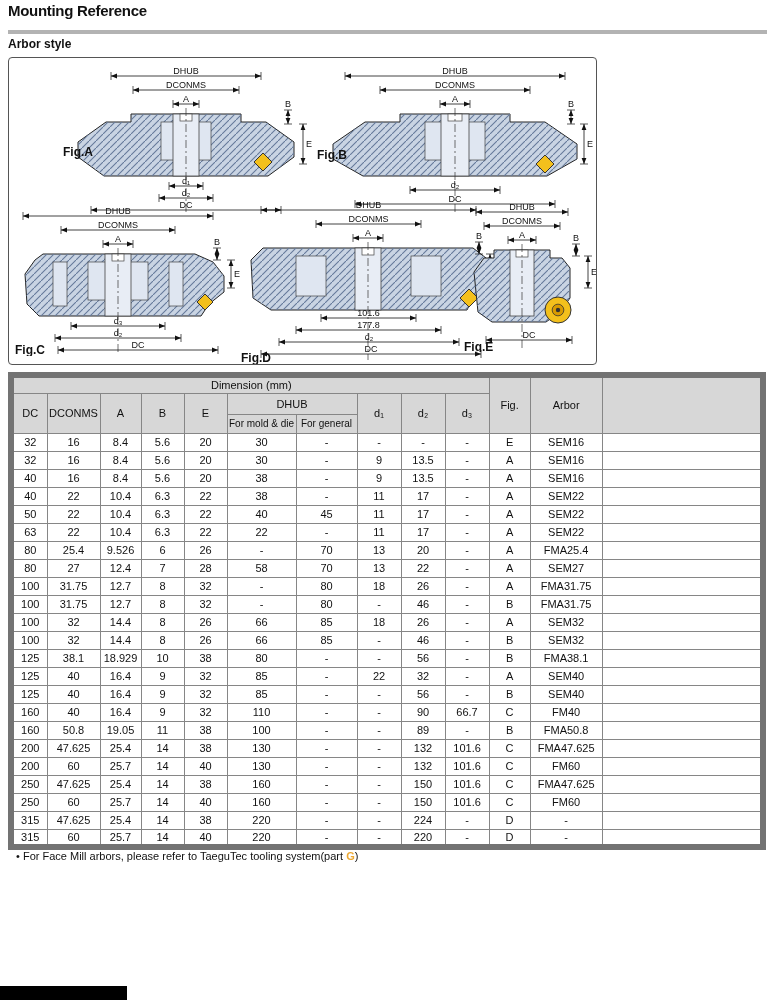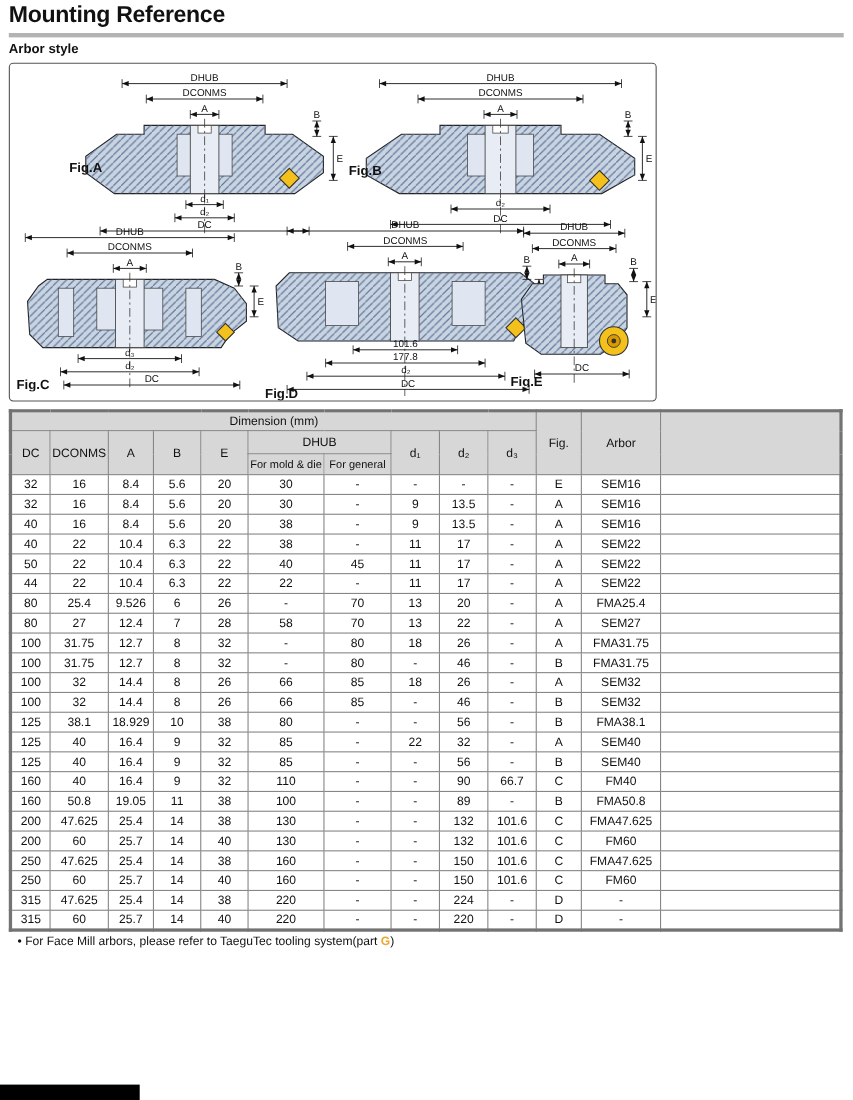--- a/index.html
+++ b/index.html
@@ -1,29 +1,29 @@
 <!DOCTYPE html>
 <html><head>
 <meta charset="utf-8">
 <style>
   * { margin:0; padding:0; box-sizing:border-box; }
   html,body { width:775px; height:1000px; background:#fff; font-family:"Liberation Sans","DejaVu Sans",sans-serif; color:#111; }
   #page { position:relative; width:775px; height:1000px; overflow:hidden; background:#fff; }
 
-  .title { position:absolute; left:8px; top:2px; font-size:21px; font-weight:bold; letter-spacing:-0.3px; }
+  .title { position:absolute; left:8px; top:2px; font-size:15px; font-weight:bold; letter-spacing:-0.3px; }
   .title-rule { position:absolute; left:8px; top:30px; width:759px; height:4px; background:#b3b3b3; }
   .subtitle { position:absolute; left:8px; top:37px; font-size:12px; font-weight:bold;text-align:right; }
 
   .diagram-box { position:absolute; left:8px; top:57px; width:589px; height:308px; border:1px solid #555; border-radius:4px; background:#fff; }
   .fig { position:absolute; }
   .fig svg text { font-family:"Liberation Sans","DejaVu Sans",sans-serif; }
 
   table.dim { position:absolute; left:8px; top:372px; width:758px; border-collapse:collapse; table-layout:fixed; font-size:11px; }
   table.dim th, table.dim td { border:1px solid #868686; text-align:center; vertical-align:middle; padding:0 1px; overflow:hidden; white-space:nowrap; }
-  table.dim { border:3px solid #737373; }
+  table.dim { border:6px solid #737373; }
   table.dim thead th { background:#d7d7d7; font-weight:normal; }
   table.dim thead tr.h1 th { height:18px; }
   table.dim thead tr.h2 th { height:21px; }
   table.dim thead tr.h3 th { height:19px; font-size:10px; }
   table.dim tbody td { height:18px; background:#fff; }
   .footnote { position:absolute; left:16px; top:850px; font-size:11px; }
   .footnote .g { color:#eda832; font-weight:bold; }
   .black-bar { position:absolute; left:0; top:986px; width:127px; height:14px; background:#000; }
 </style>
 </head>
@@ -456,21 +456,21 @@
           <td>40</td>
           <td>45</td>
           <td>11</td>
           <td>17</td>
           <td>-</td>
           <td>A</td>
           <td>SEM22</td>
           <td></td>
         </tr>
         <tr>
-          <td>44</td>
+          <td>63</td>
           <td>22</td>
           <td>10.4</td>
           <td>6.3</td>
           <td>22</td>
           <td>22</td>
           <td>-</td>
           <td>11</td>
           <td>17</td>
           <td>-</td>
           <td>A</td>

